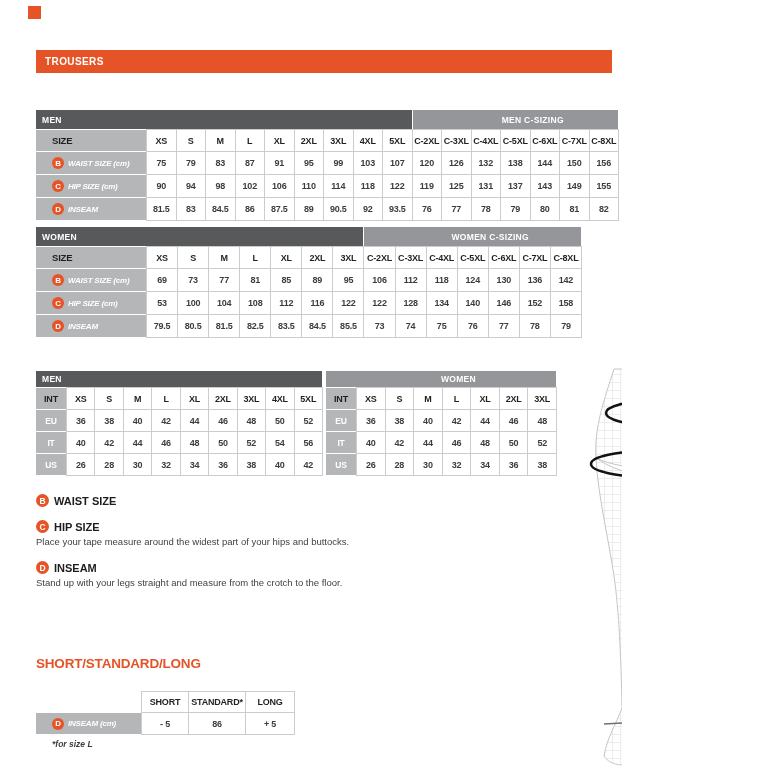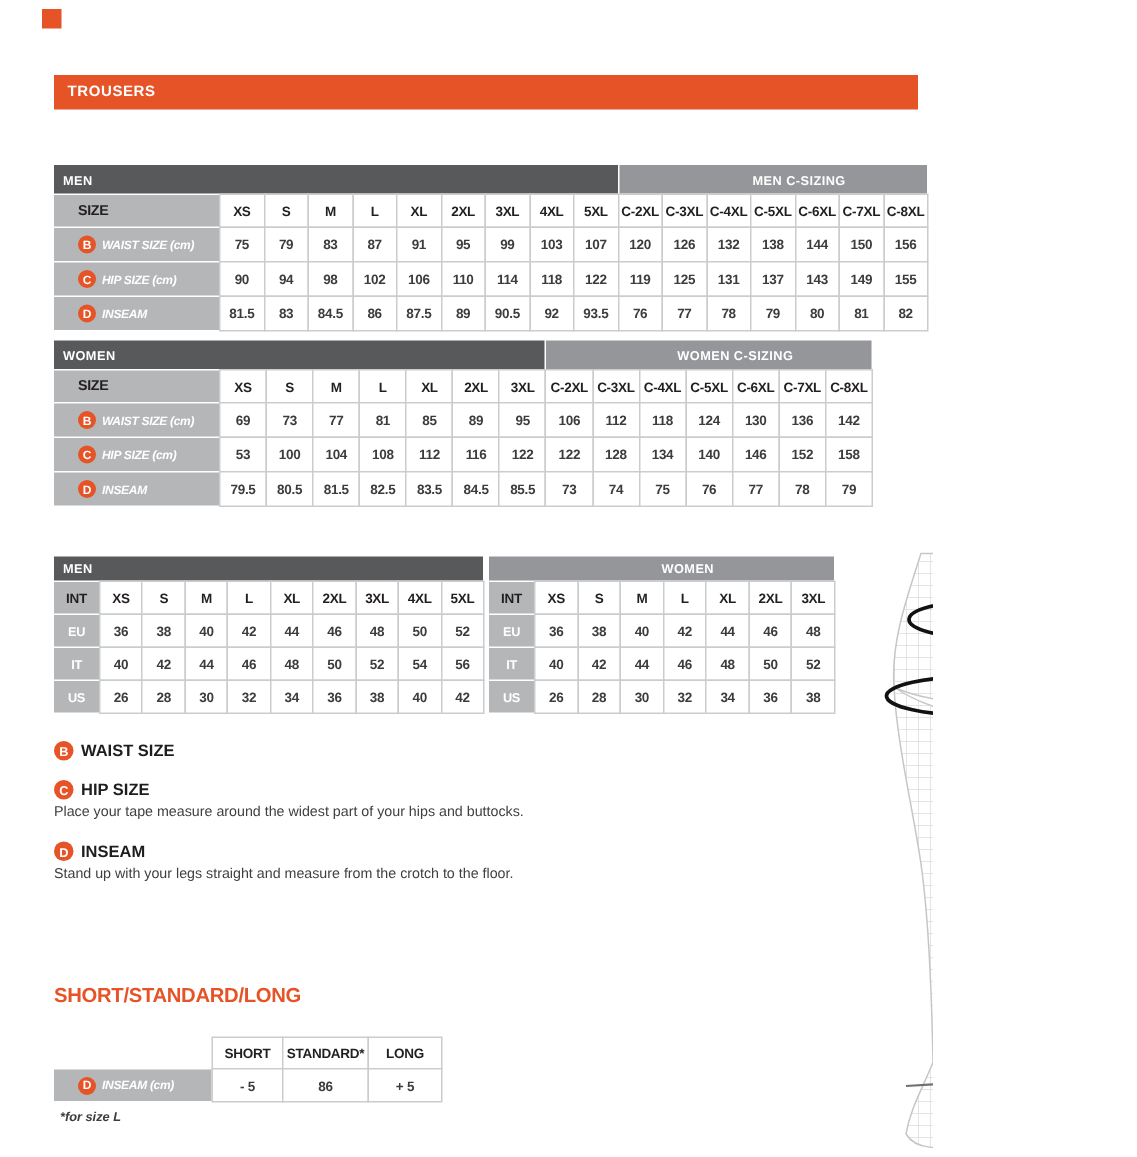--- a/index.html
+++ b/index.html
@@ -40,21 +40,21 @@
   #guides{position:absolute;left:36px;top:494px;width:420px;}
   .guide{margin-bottom:13px;}
   .gtitle{display:flex;align-items:center;gap:5px;font-size:11px;font-weight:bold;color:#1d1d1d;}
   .gtitle .badge{width:13px;height:13px;font-size:8.5px;}
   .gtext{margin:3px 0 0 0;font-size:9.5px;color:#3f3f3f;line-height:1.3;}
 
   
   #ssl-par{position:absolute;left:36px;top:654px;width:548px;font-size:9.5px;color:#3f3f3f;line-height:1.35;}
   #instable{left:36px;top:692px;width:257px;grid-template-columns:105px 46px 56px 48px;grid-template-rows:20px 21px;}
   .spacer{background:#fff;}
-  #footnote{position:absolute;left:40px;top:739px;font-size:8.5px;font-style:italic;font-weight:bold;color:#3c3c3c;}
+  #footnote{position:absolute;left:52px;top:739px;font-size:8.5px;font-style:italic;font-weight:bold;color:#3c3c3c;}
 
   
   #figure{position:absolute;left:588px;top:366px;}
   svg text{font-family:"Liberation Sans",sans-serif;}
   :root{--orange:#e65326;}
 </style>
 </head>
 <body>
 
 <div id="page">

